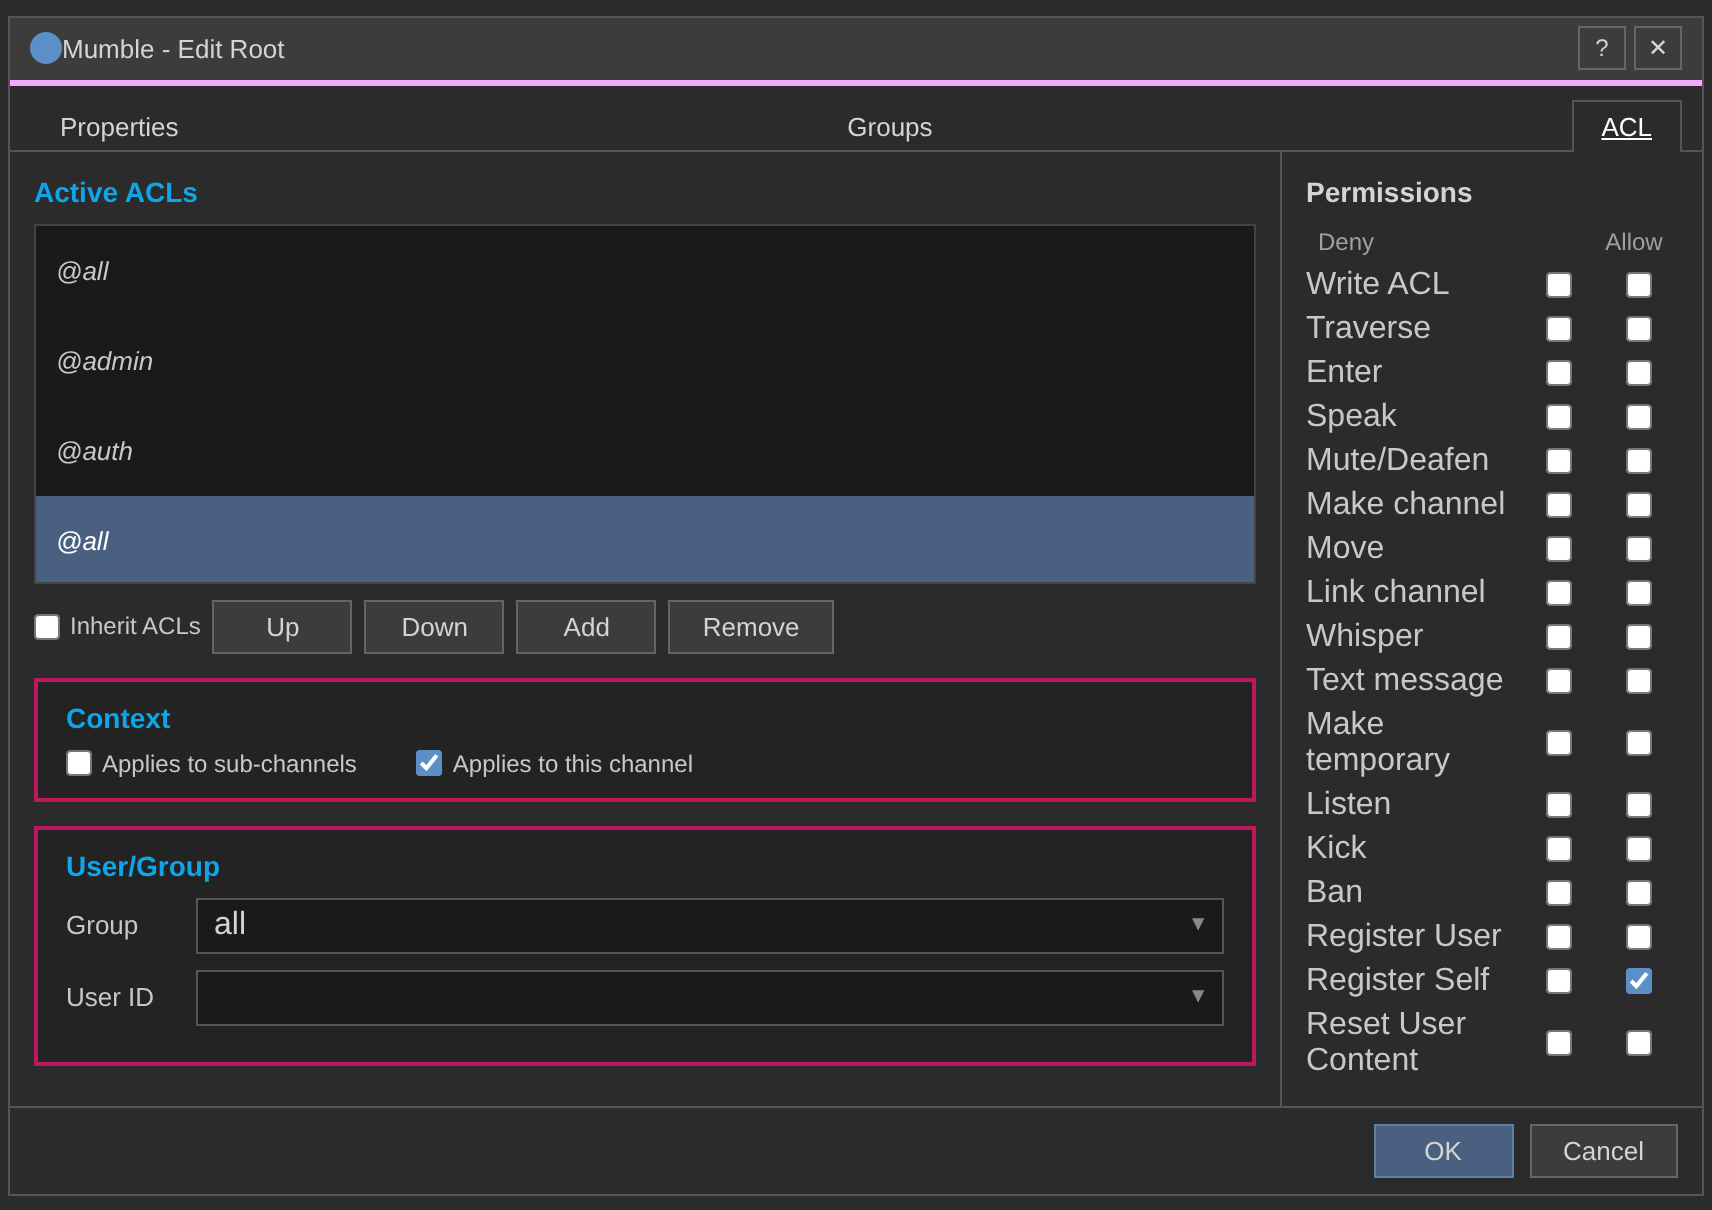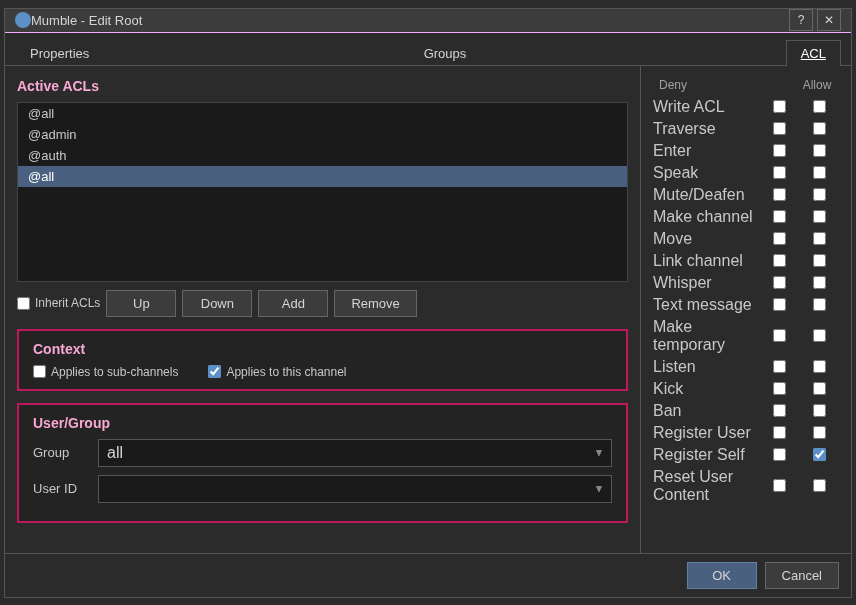--- a/index.html
+++ b/index.html
@@ -18,25 +18,25 @@
     .window {
       width: 848px;
       height: 590px;
       background: #2b2b2b;
       border: 1px solid #555;
       display: flex;
       flex-direction: column;
     }
     .title-bar {
       background: #3c3c3c;
-      height: 24px;
+      height: 34px;
       display: flex;
       align-items: center;
       padding: 0 10px;
-      border-bottom: 1px solid #f0abfc;
+      border-bottom: 3px solid #f0abfc;
       flex-shrink: 0;
     }
     .title-bar-text {
       flex: 1;
       font-size: 13px;
       color: #d4d4d4;
     }
     .title-bar-controls {
       display: flex;
       gap: 4px;
@@ -96,33 +96,34 @@
     }
     .right-panel {
       width: 210px;
       padding: 12px;
       display: flex;
       flex-direction: column;
     }
     .section-title {
       font-size: 14px;
       font-weight: bold;
-      color: #f9a8d4;
+      color: #0ea5e9;
       margin-bottom: 8px;
     }
     .acl-list {
       background: #1a1a1a;
       border: 1px solid #444;
       height: 180px;
       overflow-y: auto;
     }
     .acl-item {
-      padding: 3px 10px;
+      padding: 15px 10px;
       cursor: pointer;
       color: #c8c8c8;
+      font-style: italic;
     }
     .acl-item.selected {
       background: #4a6080;
       color: #fff;
     }
     .acl-controls {
       display: flex;
       align-items: center;
       gap: 6px;
       margin-top: 8px;
@@ -331,20 +332,21 @@
               <option value=""></option>
             </select>
             <span style="position:absolute;right:8px;font-size:10px;color:#888;pointer-events:none;">▼</span>
           </div>
         </div>
       </div>
 
     </div>
 
     <div class="right-panel">
+      <div class="permissions-title">Permissions</div>
       <div class="perm-header">
         <span class="perm-header-label">Deny</span>
         <span class="perm-header-label">Allow</span>
       </div>
 
       <div class="perm-row">
         <span class="perm-name">Write ACL</span>
         <div class="perm-checkbox">
             <input type="checkbox" style="">
           </div>

